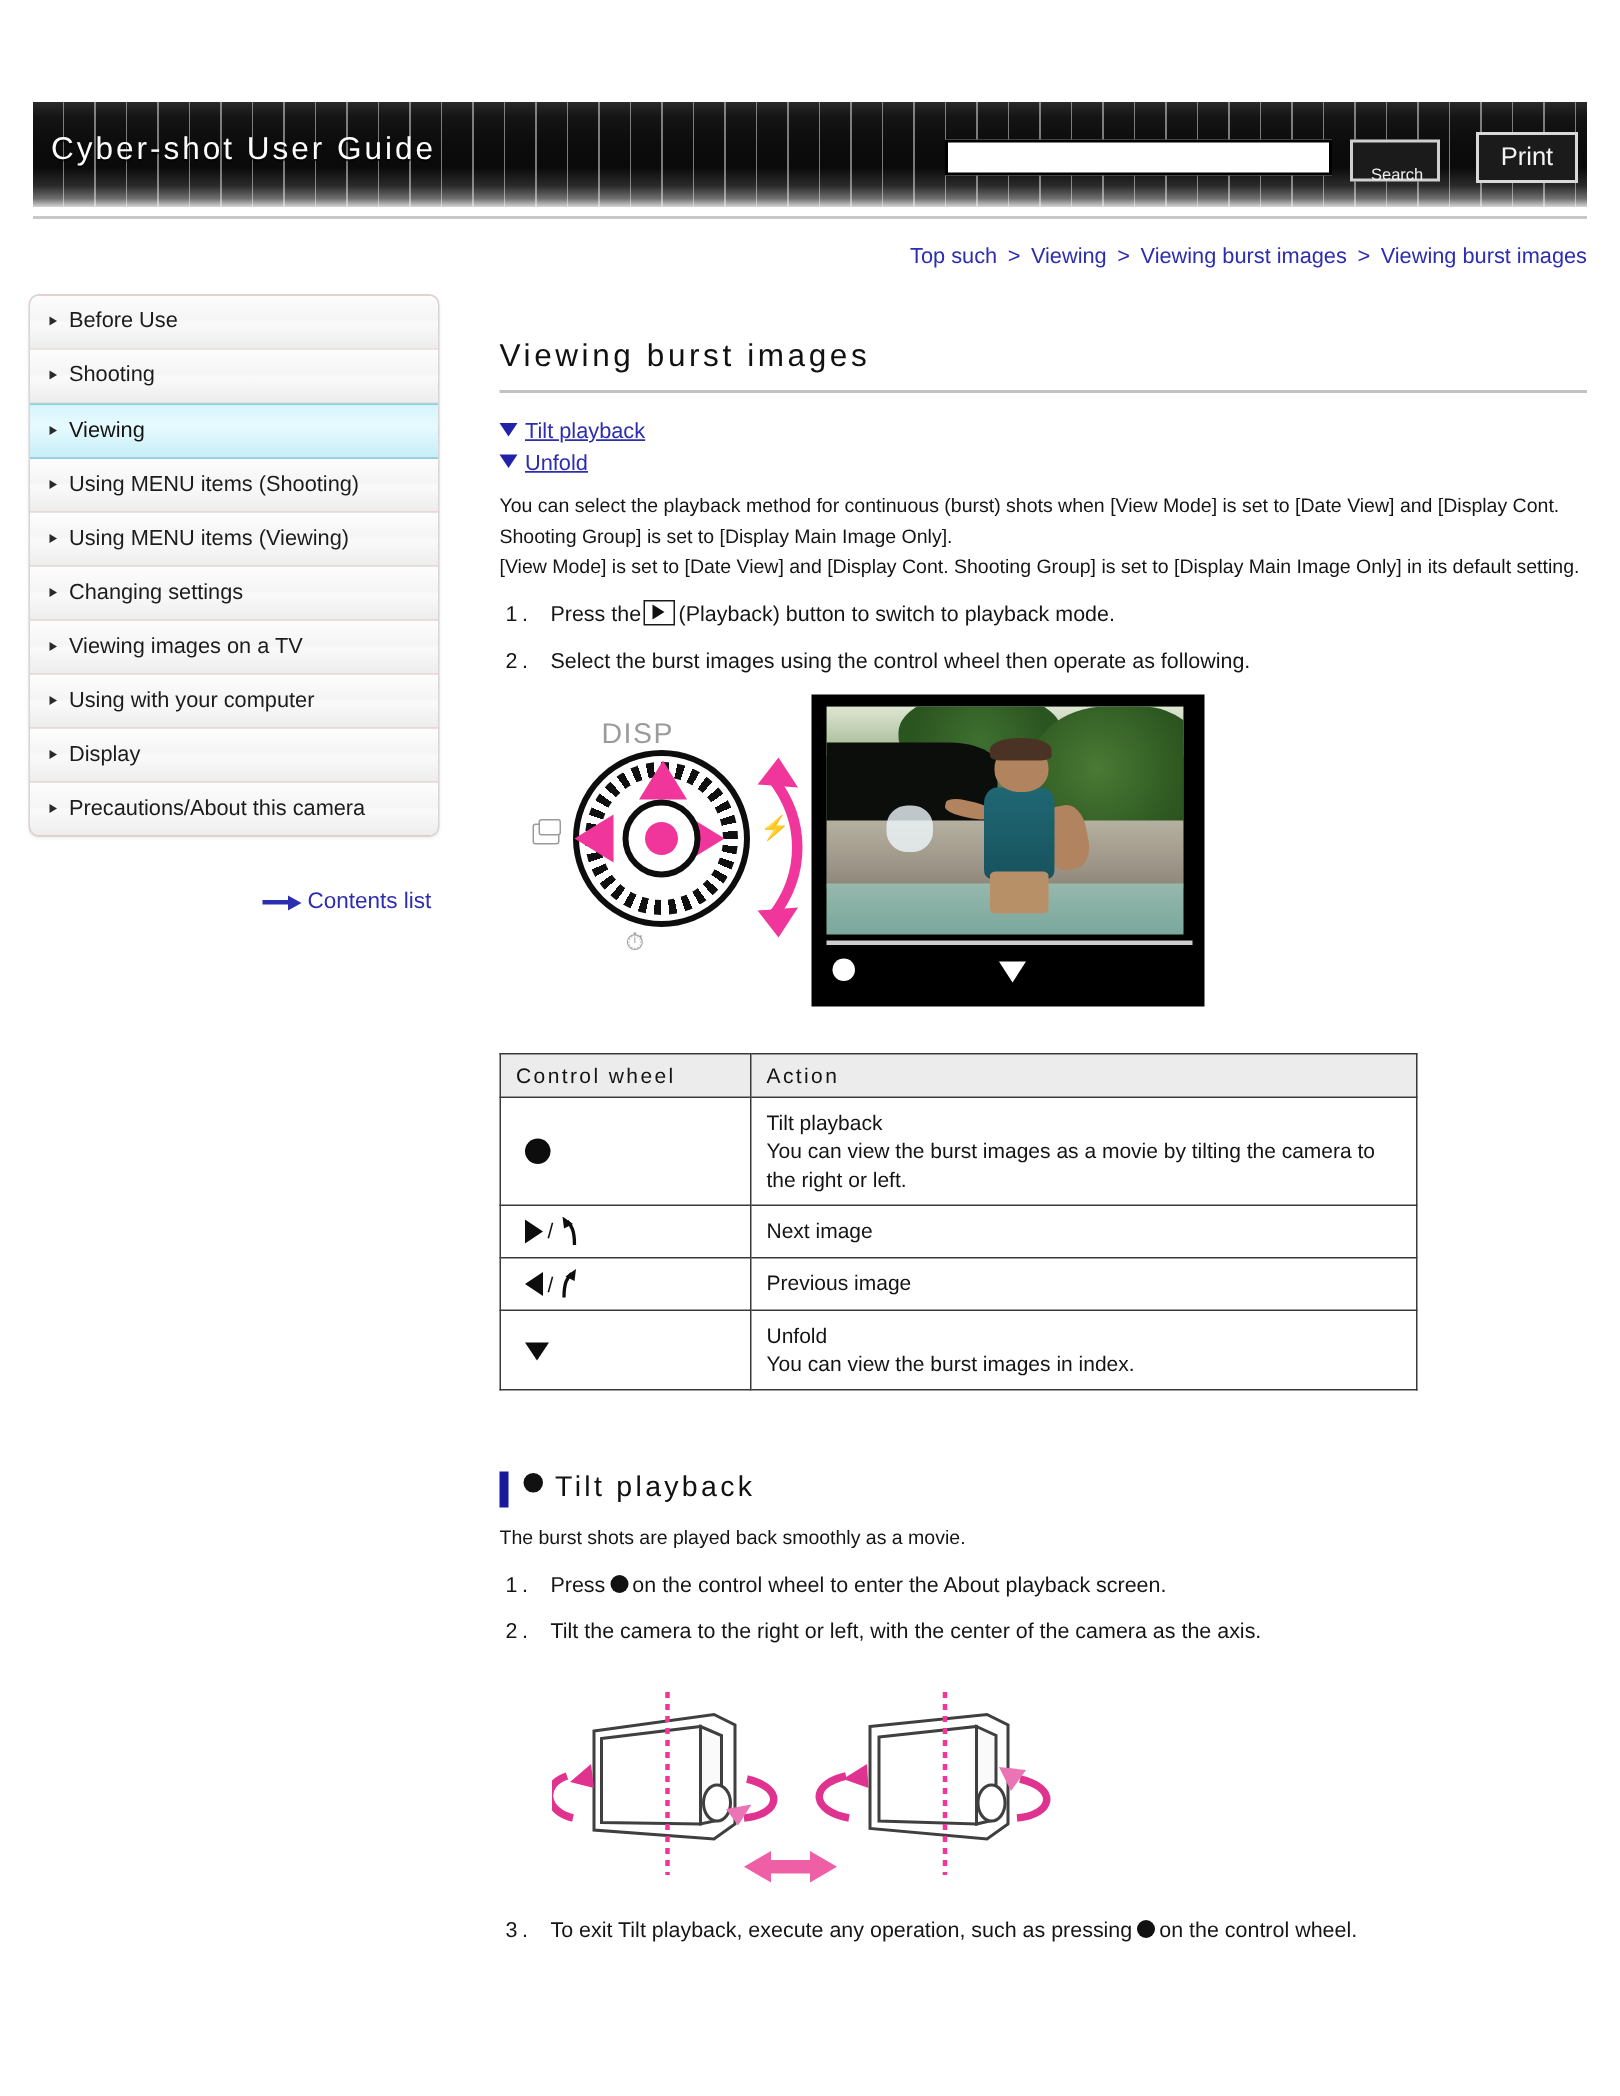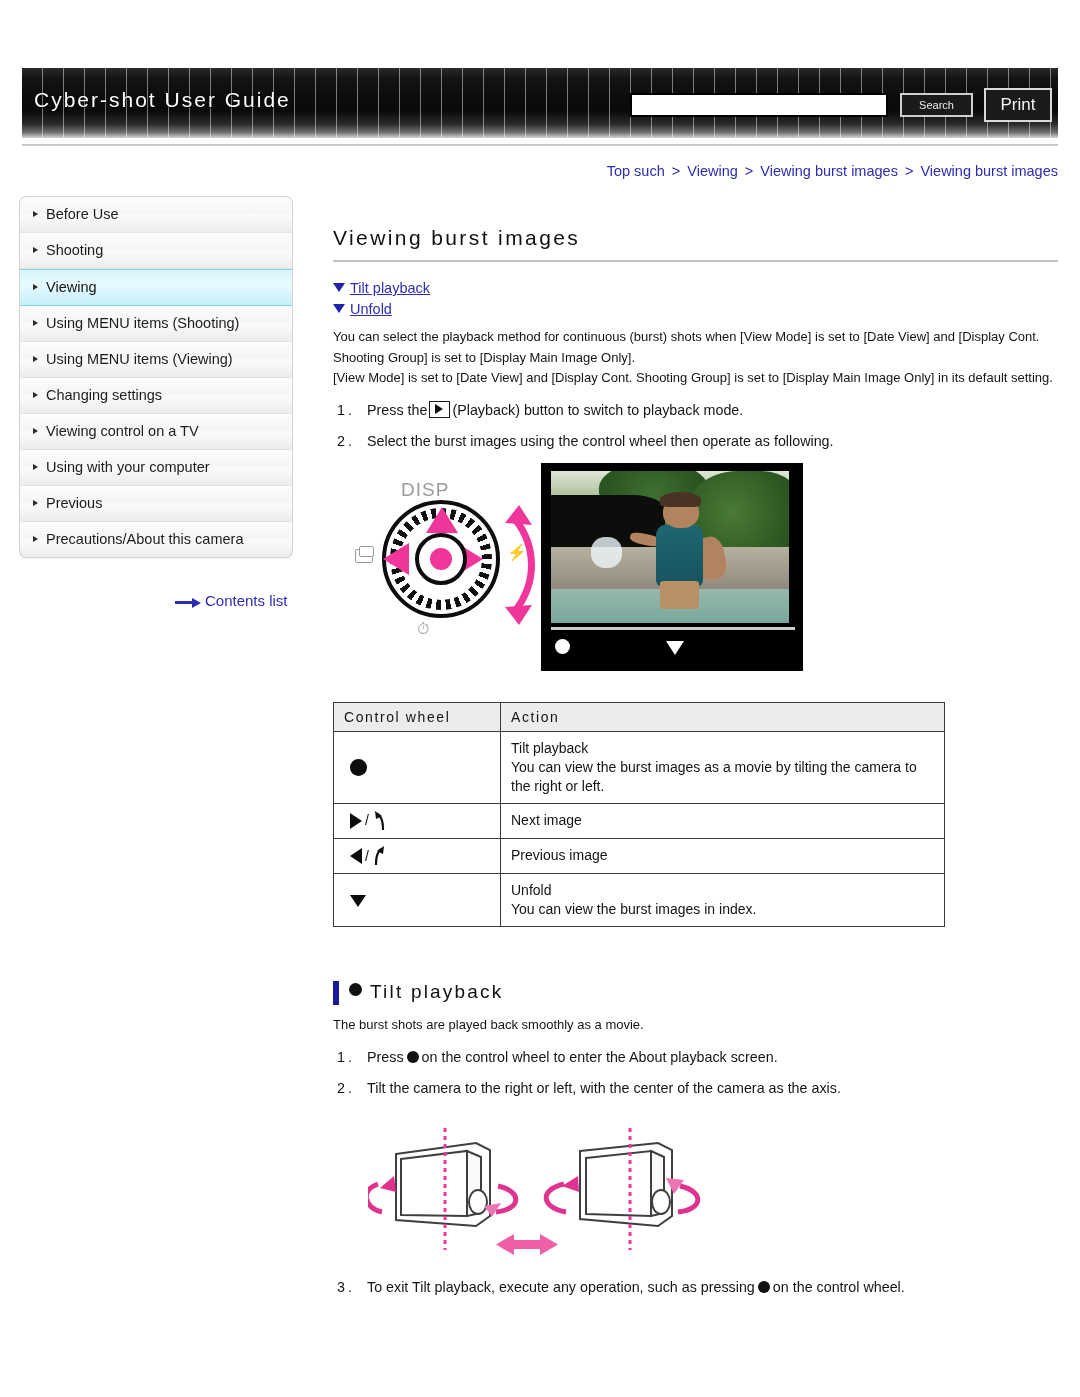--- a/index.html
+++ b/index.html
@@ -29,24 +29,24 @@
     text-shadow:0 1px 1px rgba(0,0,0,.8);
     white-space:nowrap;
   }
   #search-input{
     position:absolute;left:608px;top:25px;width:258px;height:24px;
     background:#ffffff;border:2px solid #000;box-sizing:border-box;
     font-family:"Liberation Sans", sans-serif;font-size:12px;
     padding:0 4px;outline:none;
   }
   #search-button{
-    position:absolute;left:878px;top:25px;width:73px;height:24px;
+    position:absolute;left:878px;top:25px;width:60px;height:24px;
     background:#1b1b1b;border:2px solid #cfcfcf;box-sizing:border-box;
     color:#ededed;font-size:11px;font-family:"Liberation Sans", sans-serif;
-    cursor:pointer;padding:0;line-height:20px;text-align:center;
+    cursor:pointer;padding:12px;line-height:20px;text-align:center;
   }
   #print-button{
     position:absolute;left:962px;top:20px;width:68px;height:34px;
     background:#1b1b1b;border:2px solid #d9d9d9;box-sizing:border-box;
     color:#f3f3f3;font-size:17px;font-family:"Liberation Sans", sans-serif;
     cursor:pointer;padding:0;line-height:30px;text-align:center;
   }
   #header-rule{
     position:absolute;left:22px;top:144px;width:1036px;height:2px;
     background:#c8c8c8;
@@ -310,29 +310,29 @@
   <div class="side-item">
     <span class="tri"></span>
     <span>Using MENU items (Viewing)</span>
   </div>
   <div class="side-item">
     <span class="tri"></span>
     <span>Changing settings</span>
   </div>
   <div class="side-item">
     <span class="tri"></span>
-    <span>Viewing control on a TV</span>
+    <span>Viewing images on a TV</span>
   </div>
   <div class="side-item">
     <span class="tri"></span>
     <span>Using with your computer</span>
   </div>
   <div class="side-item">
     <span class="tri"></span>
-    <span>Previous</span>
+    <span>Display</span>
   </div>
   <div class="side-item">
     <span class="tri"></span>
     <span>Precautions/About this camera</span>
   </div>
 </nav>
 
 <div id="contents-list">
   <span id="contents-arrow"></span><span>Contents list</span>
 </div>

